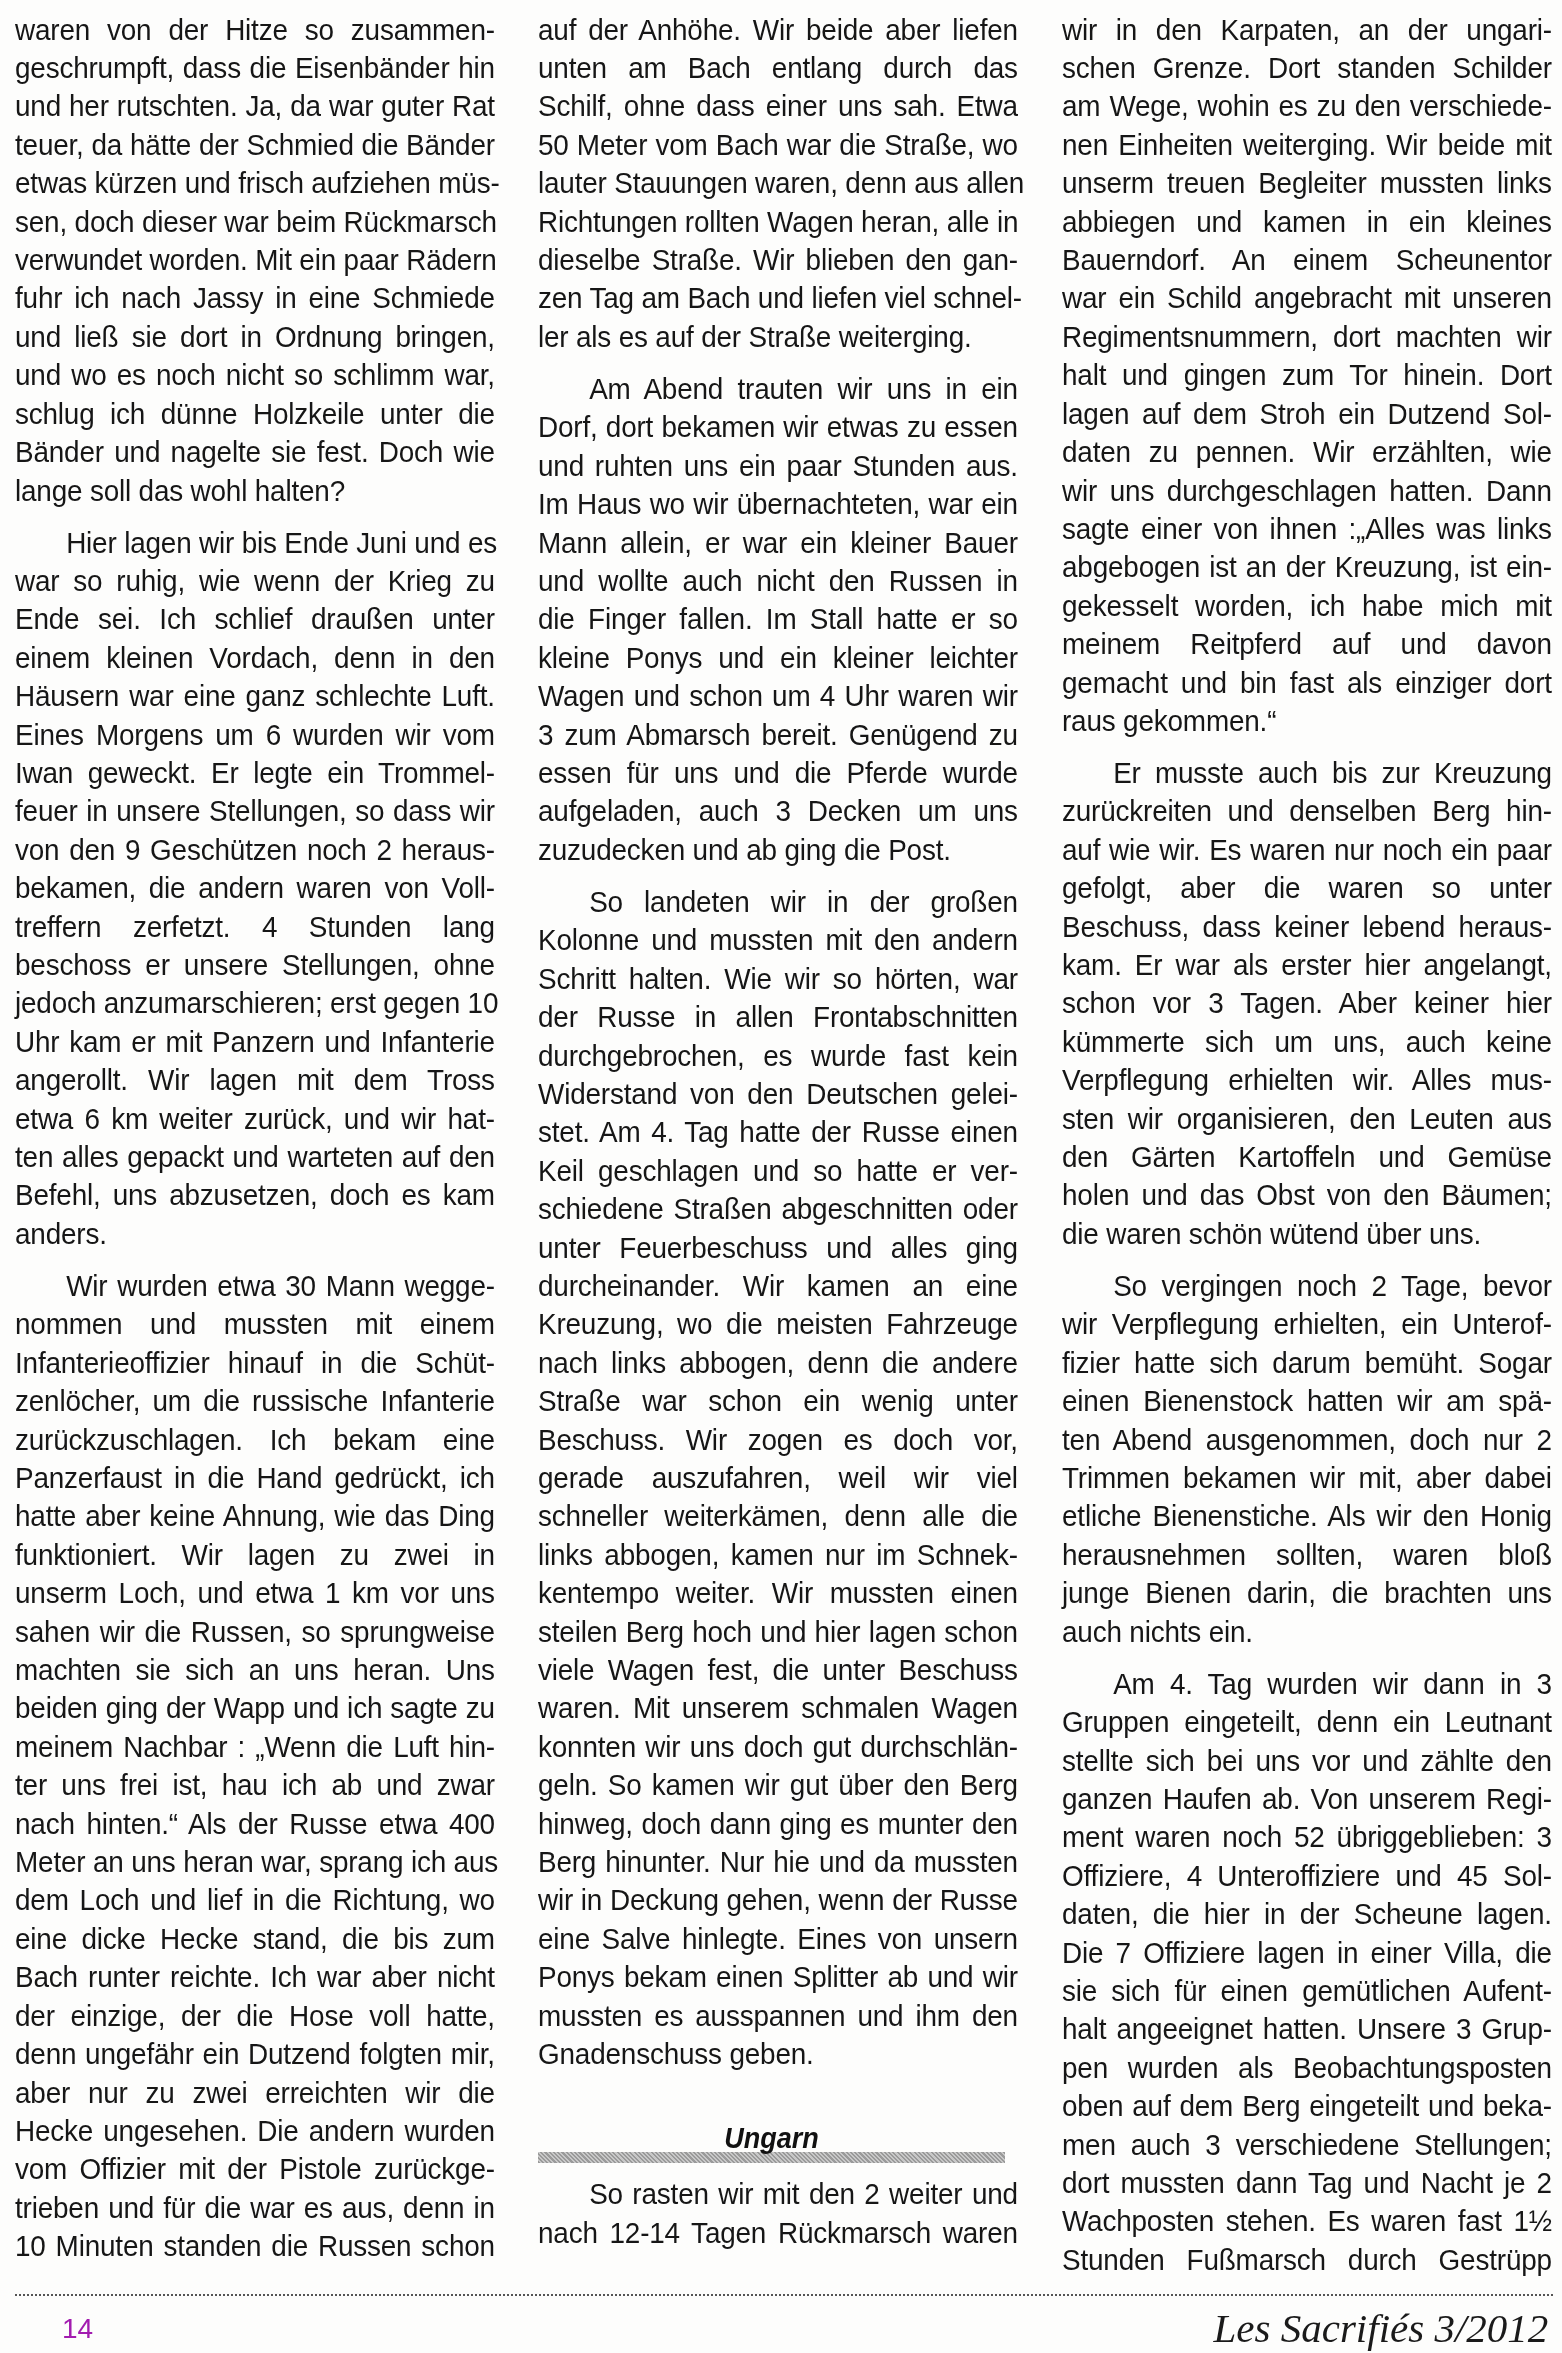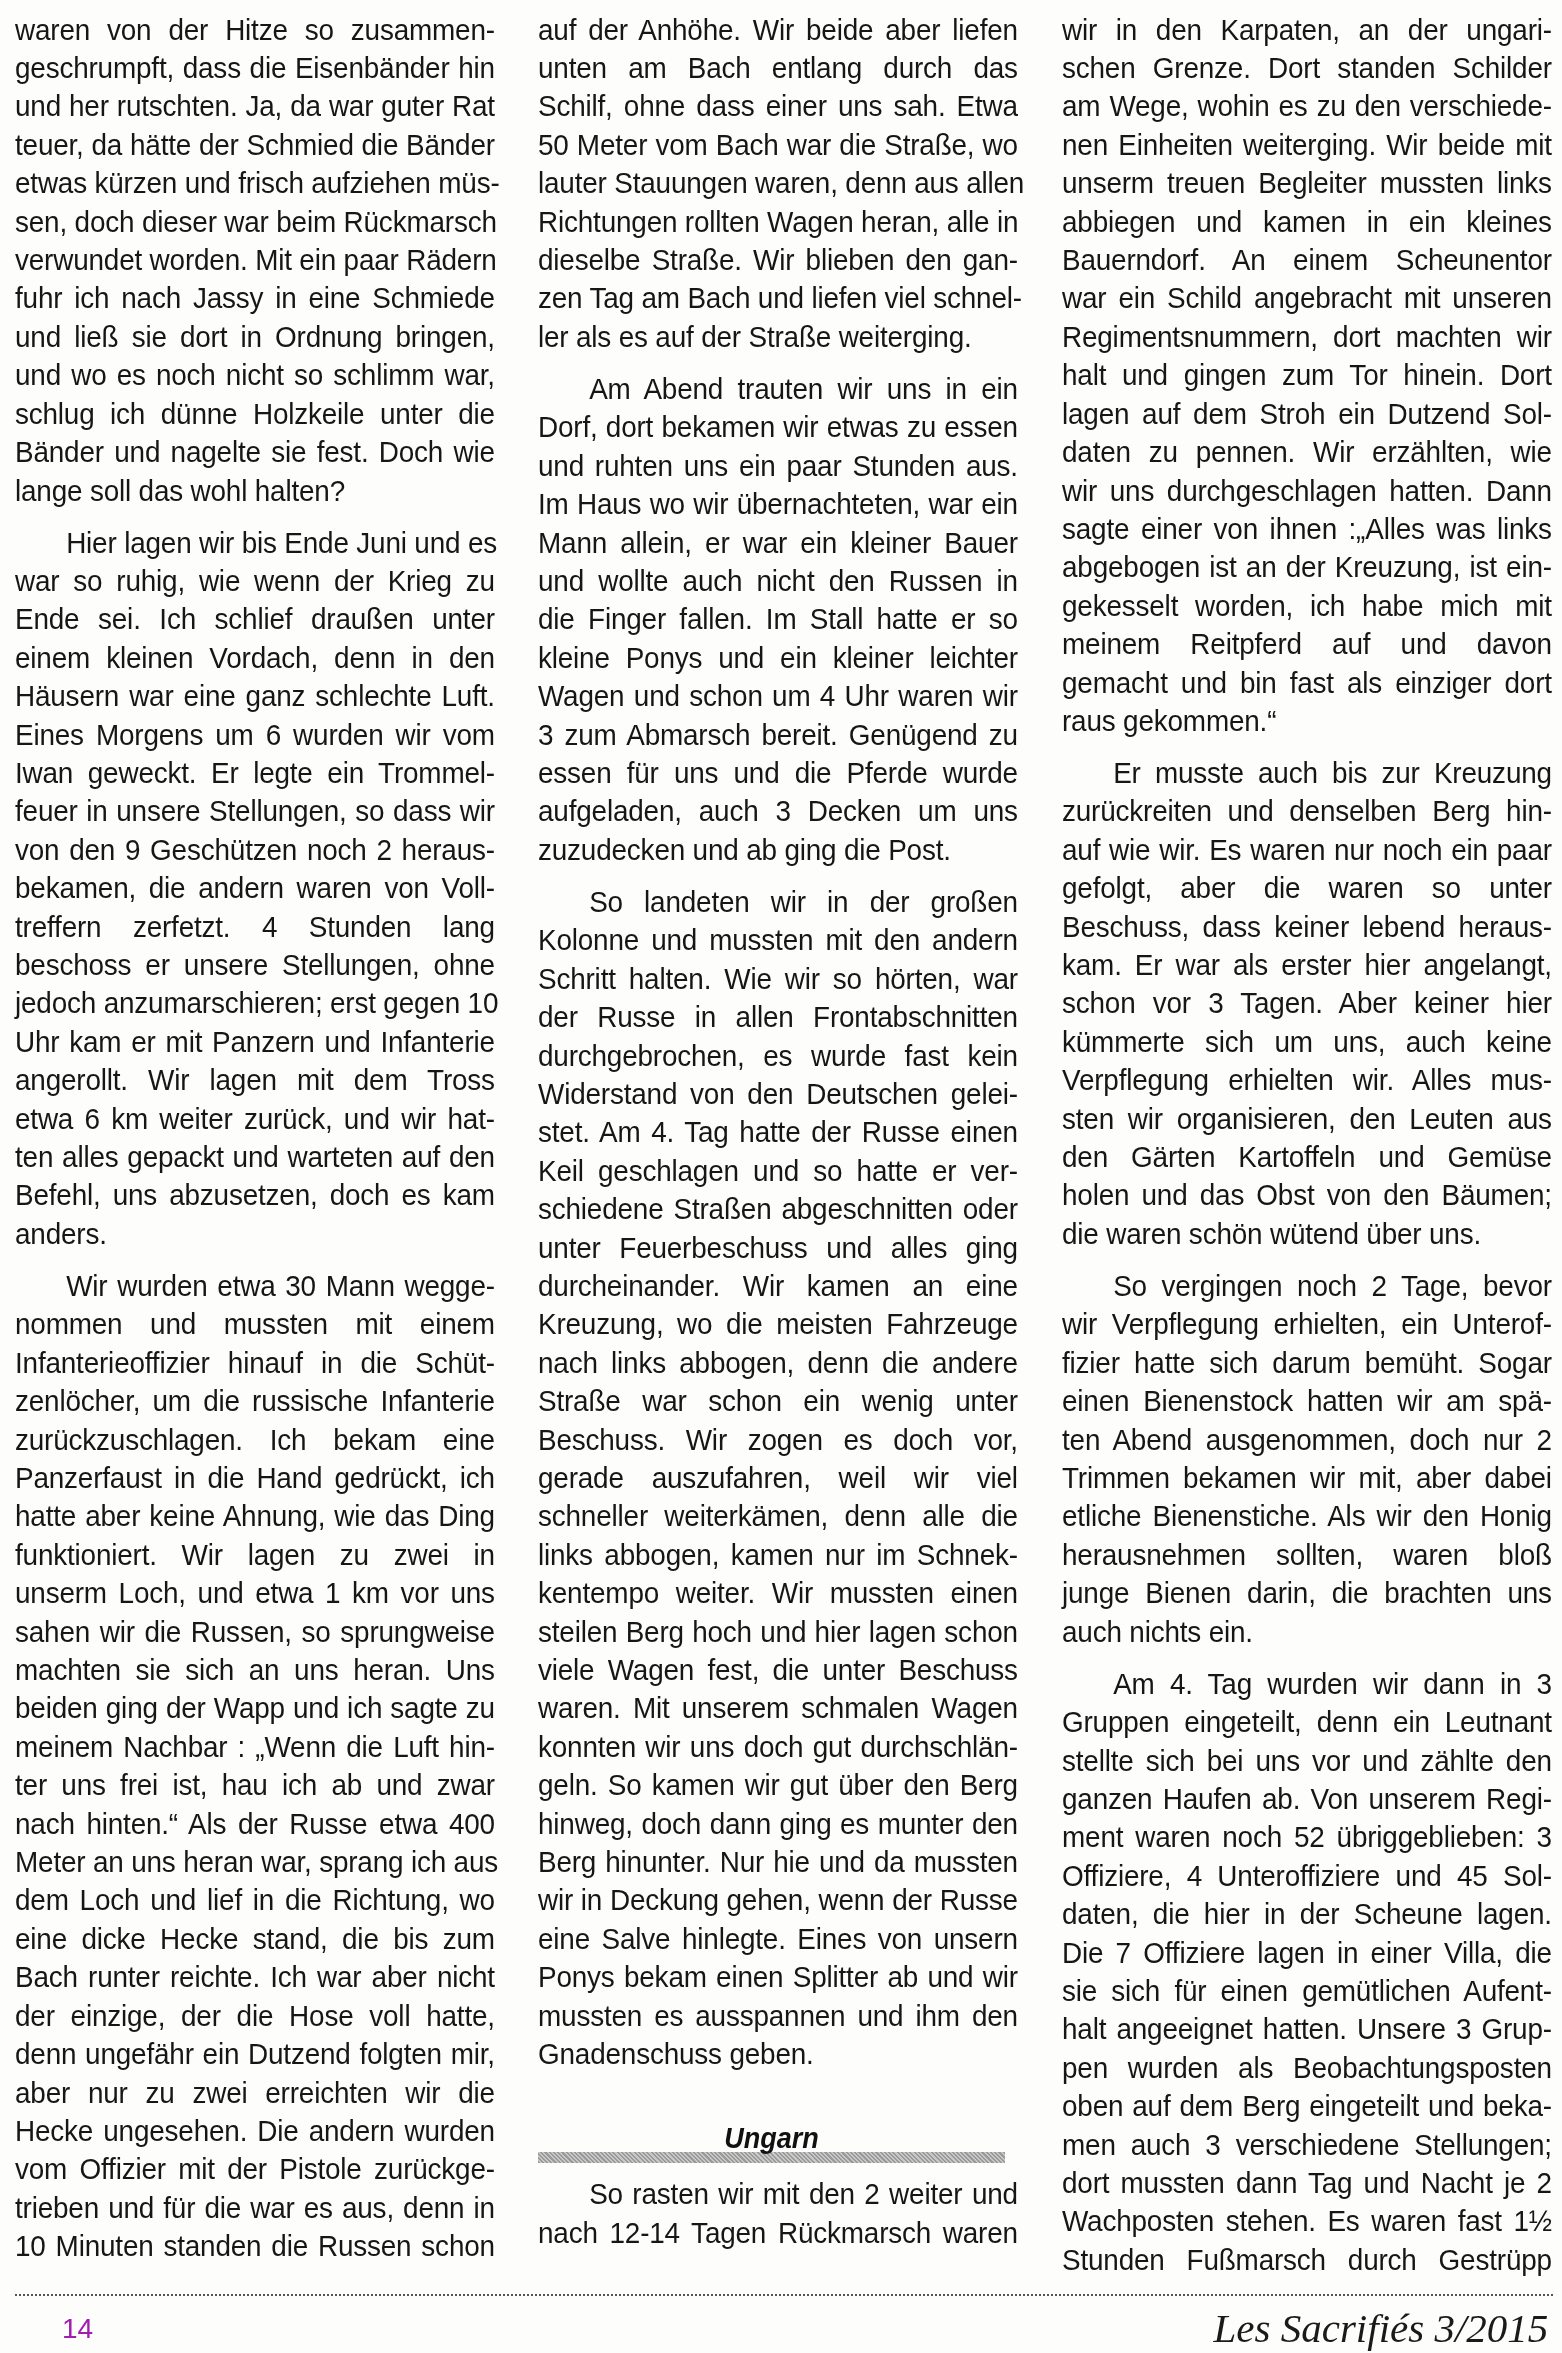--- a/index.html
+++ b/index.html
@@ -257,15 +257,15 @@
         <div class="line" style="top: 2087px;">oben auf dem Berg eingeteilt und beka-</div>
         <div class="line" style="top: 2126px;">men auch 3 verschiedene Stellungen;</div>
         <div class="line" style="top: 2164px;">dort mussten dann Tag und Nacht je 2</div>
         <div class="line" style="top: 2202px;">Wachposten stehen. Es waren fast 1½</div>
         <div class="line" style="top: 2241px;">Stunden Fußmarsch durch Gestrüpp</div>
       </div>
     </div>
 
   <div class="footer-rule"></div>
   <div class="page-number">14</div>
-  <div class="publication">Les Sacrifiés 3/2015</div>
+  <div class="publication">Les Sacrifiés 3/2012</div>
 </div>
 
 
 </body></html>

